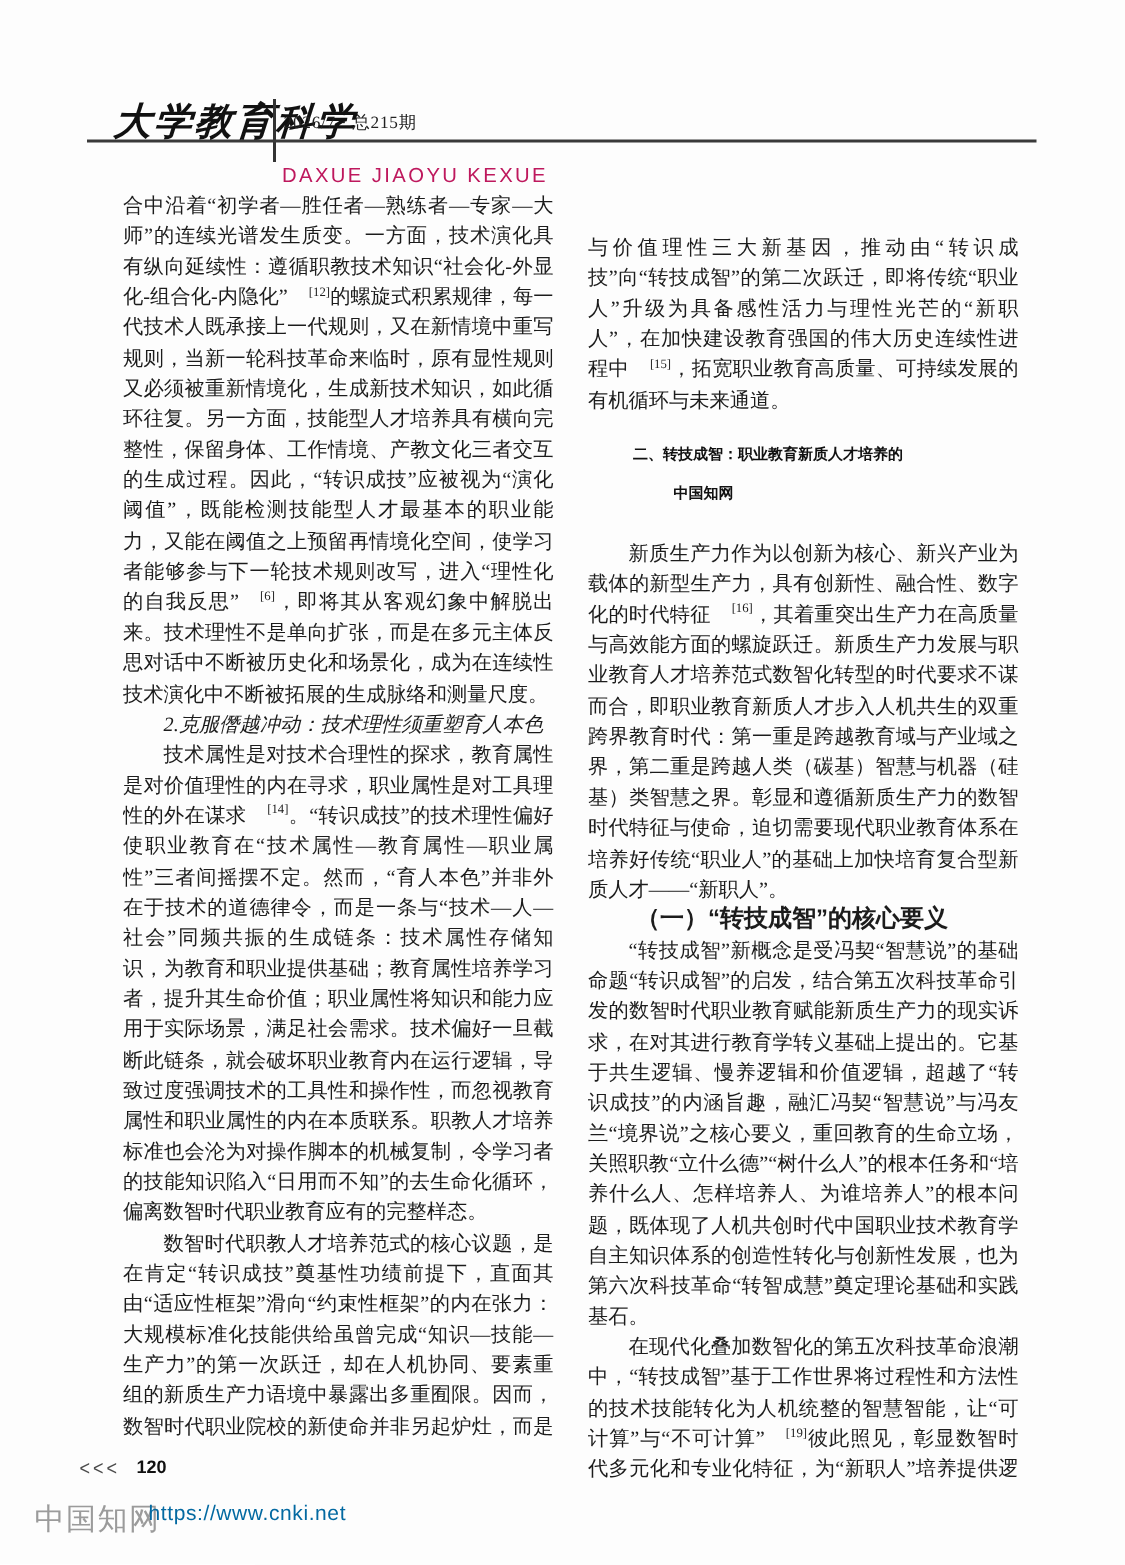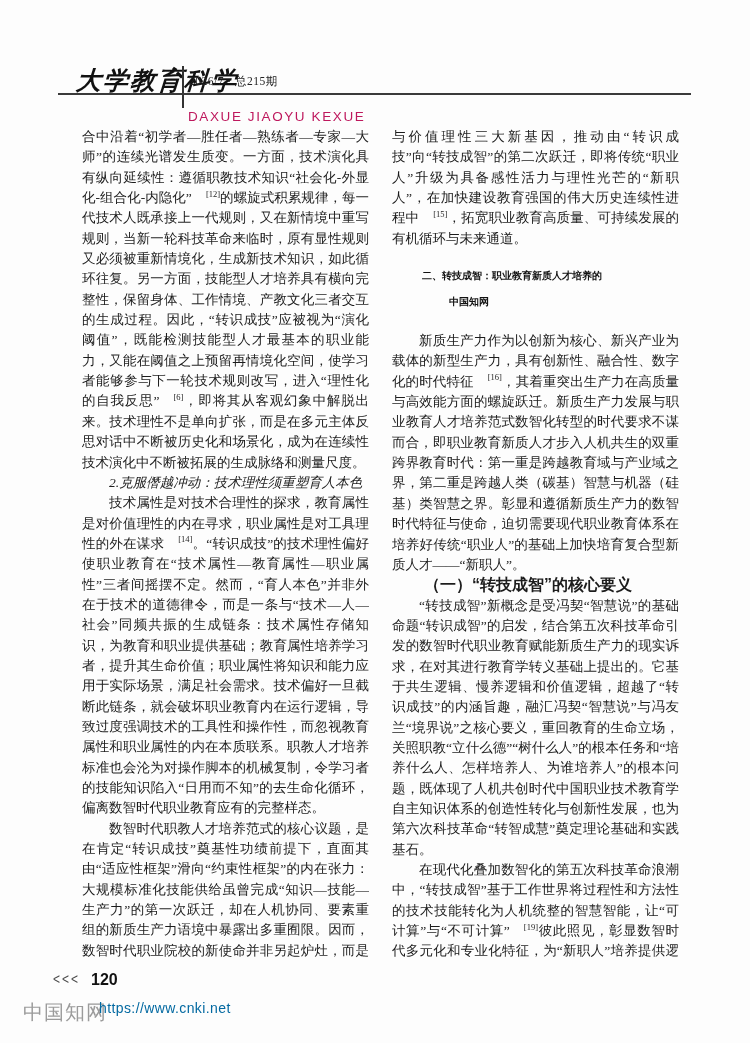--- a/index.html
+++ b/index.html
@@ -30,21 +30,21 @@
     font-size:13.5px; color:#be185d; letter-spacing:1.6px; white-space:nowrap;
   }
 
   
   .col {
     position:absolute; top:127px; width:287px; height:836px;
     font-size:13.5px; line-height:20.35px;
     text-align:justify; overflow:hidden;
   }
   .col-left  { left:82px; }
-  .col-right { left:392px; }
+  .col-right { left:392px;margin-top:28px; }
   .col p { margin:0; padding:0; }
   .indent { text-indent:2em; }
   sup { font-size:8.5px; line-height:0; vertical-align:super; letter-spacing:0;padding-left:14px; }
 
   .sub-italic { font-style:italic; text-indent:2em; }
   .sub-bold   { font-weight:bold; text-indent:2em;
                 font-family:"Liberation Sans","DejaVu Sans",sans-serif; font-size:16px; }
 
   .sec-heading {
     margin:14px 0 16px 0;
@@ -57,21 +57,21 @@
 
   
   .pg-marker {
     position:absolute; left:53px; top:972px;
     font-family:"Liberation Sans","DejaVu Sans",sans-serif;
     font-size:12px; color:#4a4a4a; letter-spacing:2px; transform:scaleY(1.15);
   }
   .pg-num {
     position:absolute; left:91px; top:971px;
     font-family:"Liberation Sans","DejaVu Sans",sans-serif;
-    font-size:16px; font-weight:bold; color:#111;
+    font-size:12px; font-weight:bold; color:#111;
   }
   .wm-site {
     position:absolute; left:23px; top:999px;
     font-size:20px; color:#9b9b9b; letter-spacing:1px;
   }
   .wm-url {
     position:absolute; left:99px; top:1000px;
     font-family:"Liberation Sans","DejaVu Sans",sans-serif;
     font-size:14px; color:#0369a1; letter-spacing:0.4px;
   }

